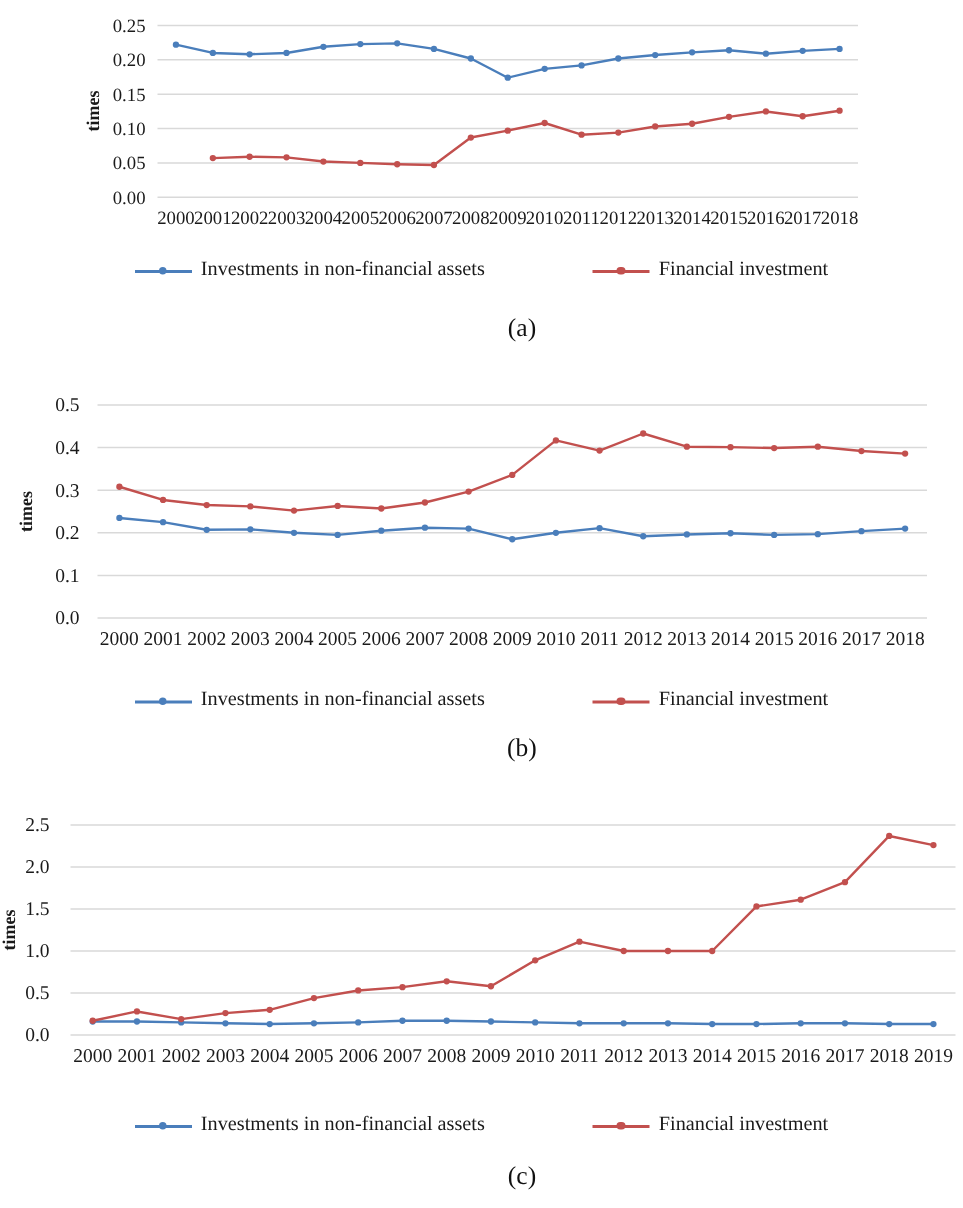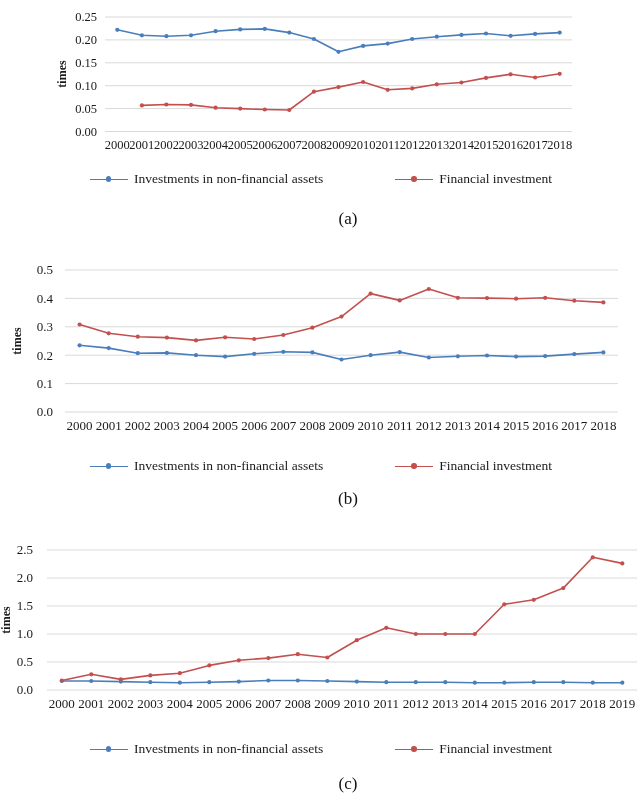--- a/index.html
+++ b/index.html
@@ -11,21 +11,21 @@
     color:#1a1a1a;
     overflow:hidden;
   }
   .figure{position:absolute;left:0;width:642px;}
   svg.plot{position:absolute;left:0;display:block;}
   .legend{
     position:absolute;left:0;width:642px;
     display:flex;justify-content:center;align-items:center;gap:72px;
     font-size:13.5px;color:#1a1a1a;
   }
-  .legend-item{display:flex;align-items:center;gap:6px;}
+  .legend-item{display:flex;align-items:flex-end;gap:6px;}
   .sample{position:relative;width:38px;height:13px;display:inline-block;}
   .sample .l{position:absolute;top:6px;left:0;width:100%;height:1.6px;background:currentColor;}
   .sample .d{position:absolute;top:3.8px;left:16px;width:5.4px;height:5.4px;border-radius:50%;background:currentColor;}
   .caption{
     position:absolute;left:0;width:642px;
     text-align:center;font-size:17px;color:#111;
     transform:translateX(27px);
   }
 </style>
 </head>

